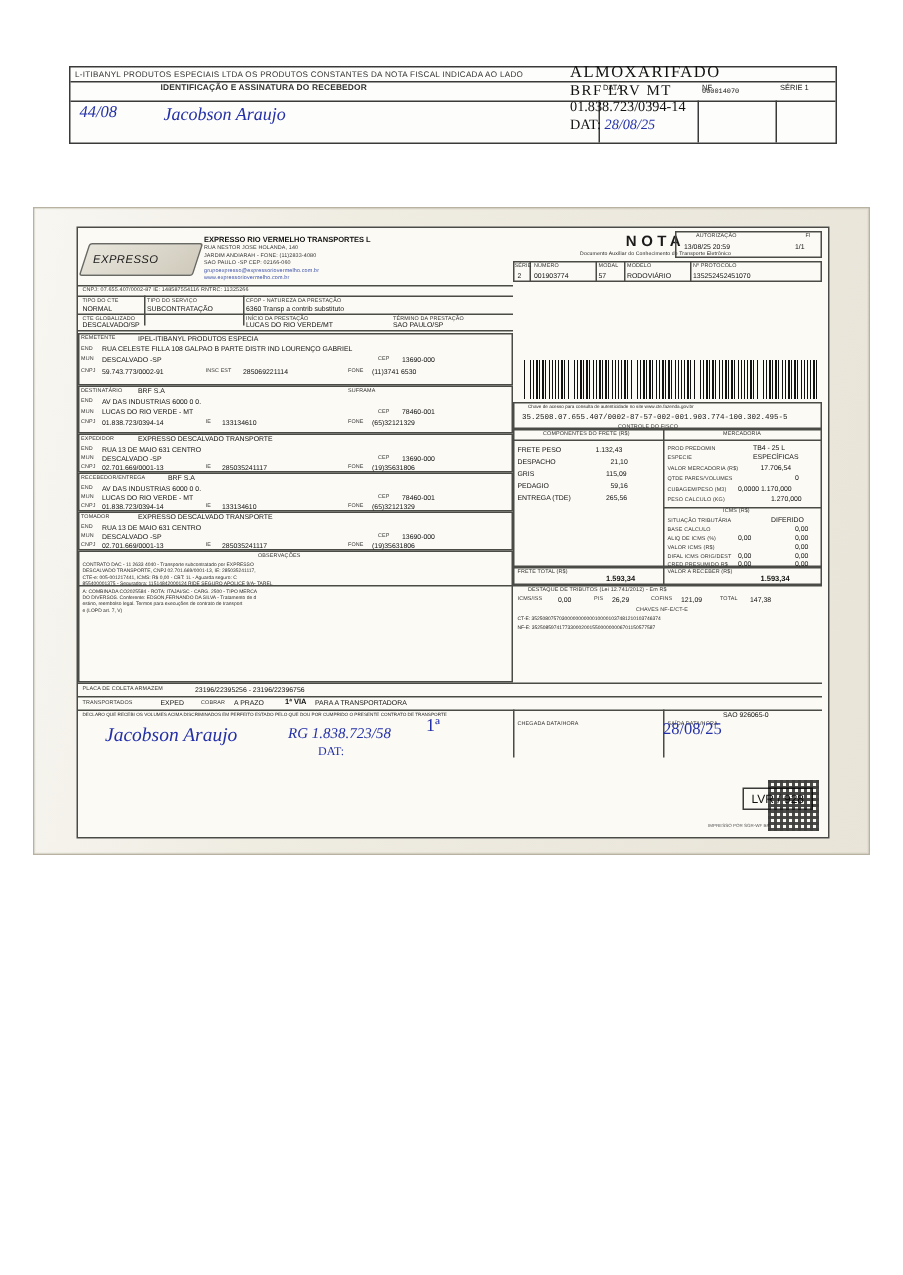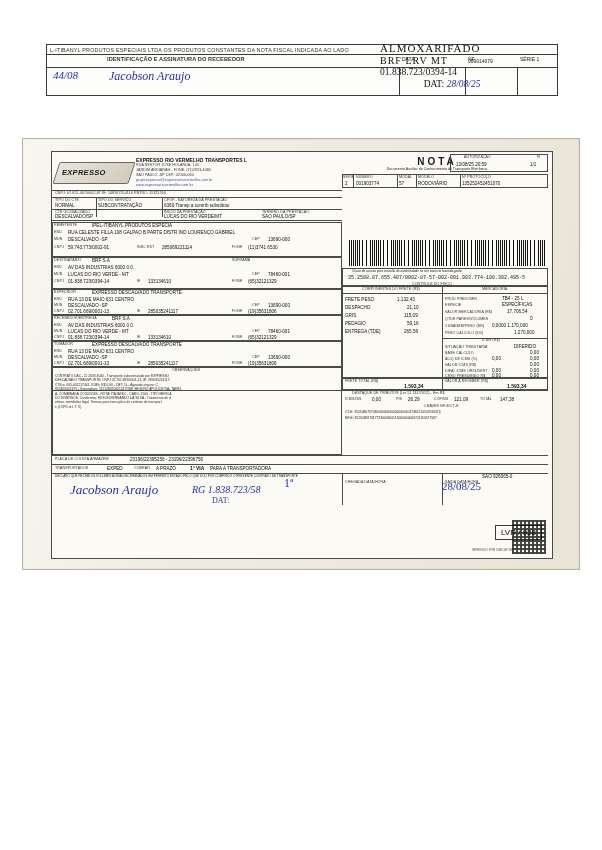--- a/index.html
+++ b/index.html
@@ -14,21 +14,21 @@
   .slip .sep2{position:absolute;left:0;top:22px;width:100%;height:1px;background:#3a3a3a;}
   .slip .vdiv{position:absolute;top:22px;width:1px;height:28px;background:#3a3a3a;}
   .slip .cell{position:absolute;font-size:5px;}
   .slip .hand{position:absolute;font-family:"Liberation Serif",serif;color:#2430a8;font-style:italic;}
 
   .alm{position:absolute;left:380px;top:42px;font-family:"Liberation Serif",serif;color:#111;}
   .alm div{white-space:nowrap;}
   .alm .l1{font-size:11px;letter-spacing:1px;}
   .alm .l2{font-size:10px;letter-spacing:1px;margin-top:1px;}
   .alm .l3{font-size:9.5px;margin-top:1px;}
-  .alm .l4{font-size:9.5px;margin-top:2px;text-align:right;}
+  .alm .l4{font-size:9.5px;margin-top:2px;}
   .alm .blue{color:#2430a8;font-style:italic;}
 
   
   .sheet{position:absolute;left:22px;top:138px;width:556px;height:430px;
          background:#efece2;border:1px solid #b8b2a2;
          box-shadow:0 0 0 1px #e6e2d6 inset;}
   .sheet:before{content:"";position:absolute;inset:0;
     background:linear-gradient(100deg,rgba(255,255,255,.55) 0%,rgba(240,236,225,.1) 35%,rgba(220,214,198,.35) 100%);
     pointer-events:none;}
   .doc{position:absolute;left:28px;top:12px;width:500px;height:406px;background:#fbfaf5;border:1px solid #4a4a46;}
@@ -37,21 +37,21 @@
   .t{position:absolute;white-space:nowrap;font-family:"Liberation Sans",sans-serif;}
   .lb{font-size:3.6px;color:#333;letter-spacing:.1px;}
   .vl{font-size:4.6px;color:#111;}
   .vlb{font-size:5px;color:#111;font-weight:bold;}
   .mono{font-family:"Liberation Mono",monospace;}
 
   .logo{position:absolute;left:4px;top:4px;width:74px;height:34px;}
   .logo .swoosh{position:absolute;left:0;top:6px;width:74px;height:20px;
     background:linear-gradient(135deg,#e8e5dc 0%,#cfcabb 100%);
     transform:skewX(-18deg);border:1px solid #6a6a64;border-radius:2px;}
-  .logo .txt{position:absolute;left:6px;top:12px;font-size:7.5px;font-style:italic;font-weight:bold;color:#1b1b1b;letter-spacing:.3px;}
+  .logo .txt{position:absolute;left:6px;top:12px;font-size:7.5px;font-style:italic;font-weight:normal;color:#1b1b1b;letter-spacing:.3px;}
 
   .dacte{position:absolute;left:300px;top:4px;width:170px;text-align:center;}
   .dacte .big{font-size:10px;font-weight:bold;letter-spacing:3px;}
   .dacte .sub{font-size:3.4px;letter-spacing:.1px;}
 
   .barcode{position:absolute;left:297px;top:88px;width:196px;height:26px;
     background:repeating-linear-gradient(90deg,#111 0,#111 1px,#fbfaf5 1px,#fbfaf5 2px,#111 2px,#111 2.6px,#fbfaf5 2.6px,#fbfaf5 4.2px);}
 
   .qr{position:absolute;right:6px;bottom:4px;width:34px;height:34px;
     background:

